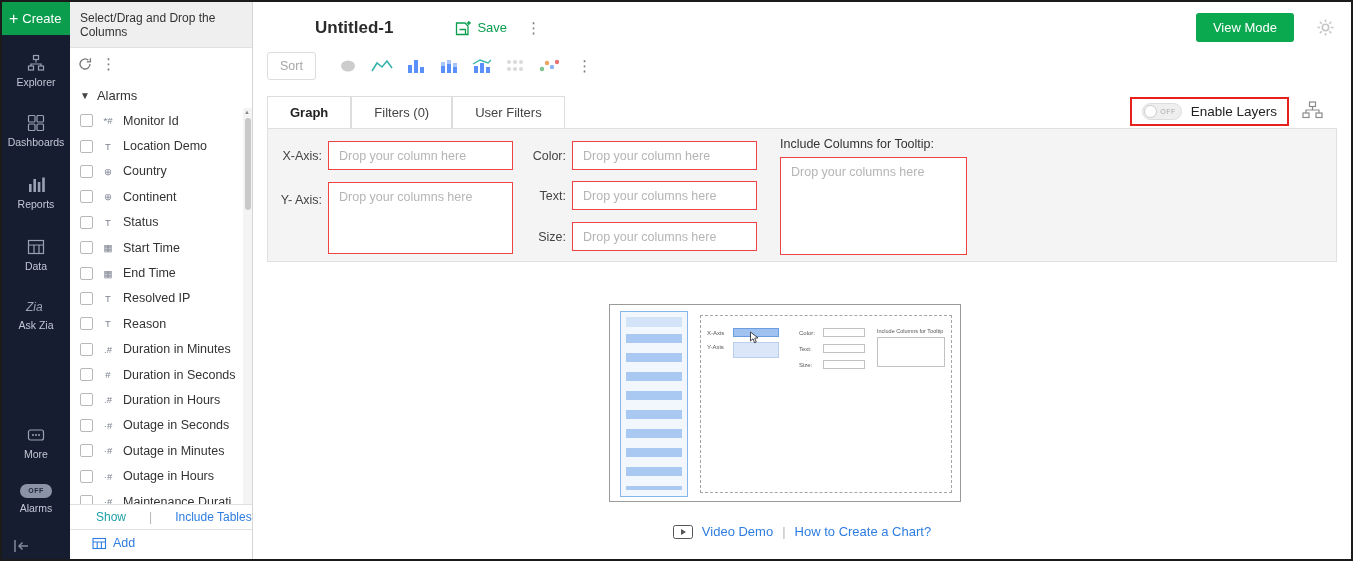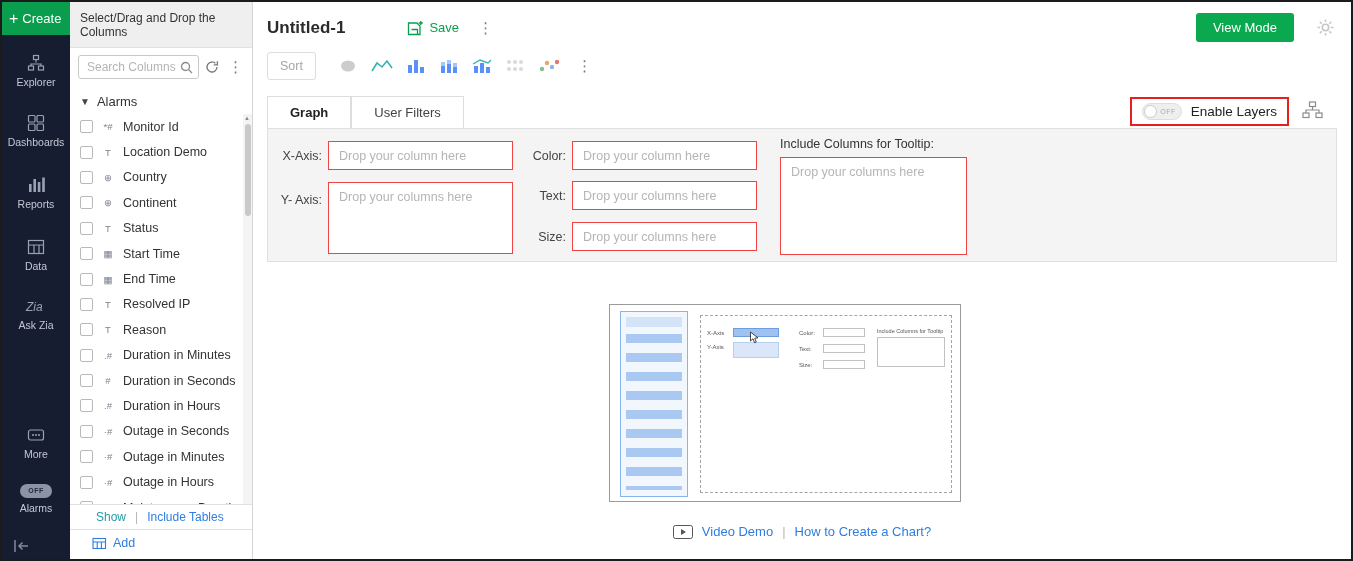--- a/index.html
+++ b/index.html
@@ -28,30 +28,30 @@
   .cp-table { display: flex; align-items: center; gap: 7px; padding: 8px 10px 5px 10px; font-size: 13px; color: #333; cursor: pointer; }
   .chev { font-size: 10px; color: #444; }
   .col-list { flex: 1; overflow: hidden; position: relative; padding-left: 10px; }
   .col-row { height: 25.4px; display: flex; align-items: center; gap: 7px; cursor: grab; }
   .cb { width: 13px; height: 13px; border: 1px solid #b9b9b9; border-radius: 2px; background: #fff; flex-shrink: 0; cursor: pointer; }
   .glyph { width: 16px; font-size: 9.5px; color: #7c8290; text-align: center; flex-shrink: 0; }
   .cname { font-size: 12.5px; color: #333; white-space: nowrap; }
   .scrollbar { position: absolute; right: 0; top: 0; bottom: 0; width: 9px; background: #f4f4f4; }
   .sb-arrow { position: absolute; top: 1px; left: 1px; font-size: 6px; color: #888; }
   .sb-thumb { position: absolute; top: 10px; left: 1.5px; width: 6px; height: 92px; background: #c9c9c9; border-radius: 3px; cursor: pointer; }
-  .cp-show { border-top: 1px solid #e0e0e0; padding: 5px 0 5px 26px; font-size: 12px; display: flex; gap: 9px; align-items: center; background: #fff; }
+  .cp-show { border-top: 1px solid #e0e0e0; padding: 5px 0 5px 26px; font-size: 12px; display: flex; gap: 23px; align-items: center; background: #fff; }
   .link-teal { color: #1fa0a8; cursor: pointer; }
   .link-blue { color: #2e7de1; cursor: pointer; }
   .dim { color: #b5b5b5; }
   .cp-add { border-top: 1px solid #e0e0e0; padding: 6px 0 9px 22px; font-size: 12.5px; display: flex; gap: 6px; align-items: center; background: #fff; }
 
   
   .main { flex: 1; display: flex; flex-direction: column; background: #fff; min-width: 0; }
   .title-row { display: flex; align-items: center; gap: 16px; padding: 11px 16px 2px 14px; }
-  .page-title { font-size: 17px; font-weight: bold; color: #2b2b2b; cursor: text; }
+  .page-title { font-size: 17px; font-weight: bold; color: #2b2b2b; cursor: text; margin-left: 48px; }
   .save-wrap { display: flex; align-items: center; gap: 5px; cursor: pointer; margin-left: 46px; }
   .save-label { font-size: 13px; color: #0a9d4e; }
   .spacer { flex: 1; }
   .view-mode { background: #0aa84f; color: #fff; font-size: 13px; border: none; border-radius: 3px; padding: 7px 17px; cursor: pointer; font-family: "Liberation Sans", sans-serif; }
   .toolbar { display: flex; align-items: center; gap: 8px; padding: 8px 16px 6px 14px; }
   .tb-btn { border: 1px solid #ddd; background: #fff; color: #a6a6a6; font-size: 12.5px; padding: 6px 12px; border-radius: 3px; cursor: pointer; font-family: "Liberation Sans", sans-serif; }
   .chart-icons { display: flex; align-items: center; gap: 13px; margin-left: 8px; padding: 4px 6px; }
   .chart-icons > span { cursor: pointer; display: inline-flex; }
   .tabs-row { display: flex; align-items: flex-end; padding: 0 14px; margin-top: 10px; }
   .tab { font-size: 13px; color: #444; background: #fff; border: 1px solid #ddd; border-bottom: none; padding: 8px 22px; cursor: pointer; }
@@ -166,27 +166,20 @@
             <path d="M10.5 4.5 L7 8 l3.5 3.5"></path>
           </g>
         </svg>
     </div>
   </aside>
 
   <section class="cols">
     <div class="cp-header">Select/Drag and Drop the Columns</div>
 
     <div class="cp-search">
-      <div class="search-box">
-        <input type="text" placeholder="Search Columns" style="">
-        <svg width="13" height="13">
-            <circle cx="5.5" cy="5.5" r="4" fill="none" stroke="#8a8a8a" stroke-width="1.3"></circle>
-            <line x1="8.5" y1="8.5" x2="12" y2="12" stroke="#8a8a8a" stroke-width="1.3"></line>
-          </svg>
-      </div>
       <span class="icon-btn">
         <svg width="14" height="14">
             <path d="M12 7 a5 5 0 1 1 -1.6-3.7" fill="none" stroke="#777" stroke-width="1.3"></path>
             <path d="M12.4 1.2 v3.6 h-3.6" fill="none" stroke="#777" stroke-width="1.3"></path>
           </svg>
       </span>
       <span class="kebab">⋮</span>
     </div>
 
     <div class="cp-table">
@@ -390,20 +383,21 @@
               <circle cx="14" cy="9" r="2.2" fill="#8cb4f2"></circle>
               <circle cx="19" cy="4" r="2.2" fill="#e57373"></circle>
             </svg>
           </span>
       </span>
       <span class="kebab">⋮</span>
     </div>
 
     <div class="tabs-row">
       <div class="tab active">Graph</div>
+      <div class="tab">Filters (0)</div>
       <div class="tab">User Filters</div>
       <div class="layers-wrap">
         <span class="toggle-pill">
           <span class="toggle-knob"></span>
           <span class="toggle-text">OFF</span>
         </span>
         <span class="layers-label">Enable Layers</span>
       </div>
       <span class="hier">
         <svg width="21" height="18">

